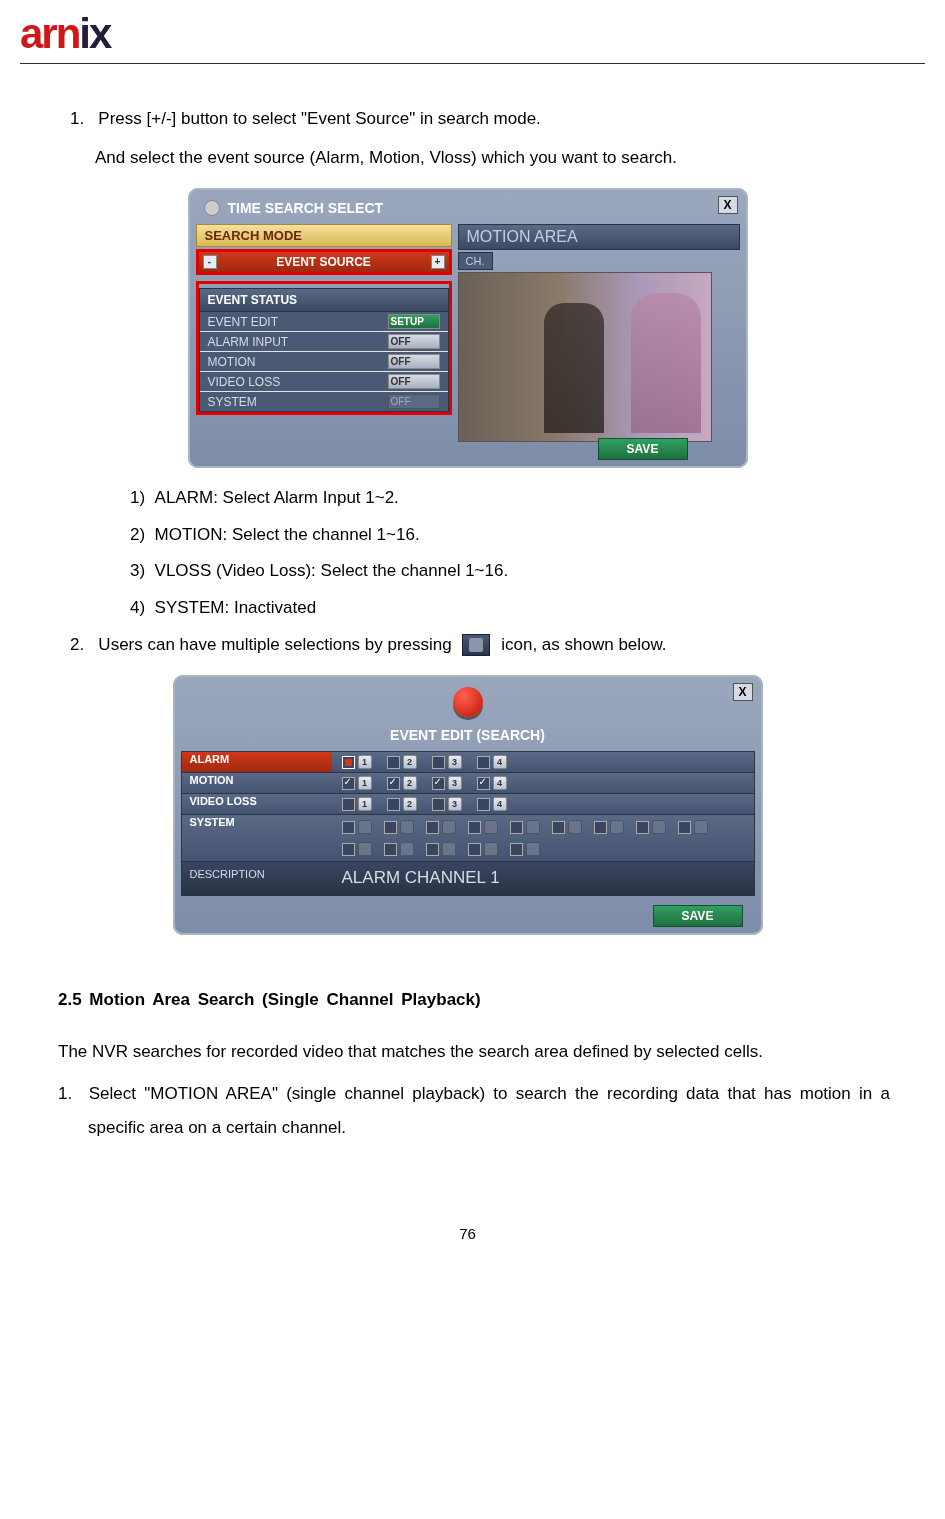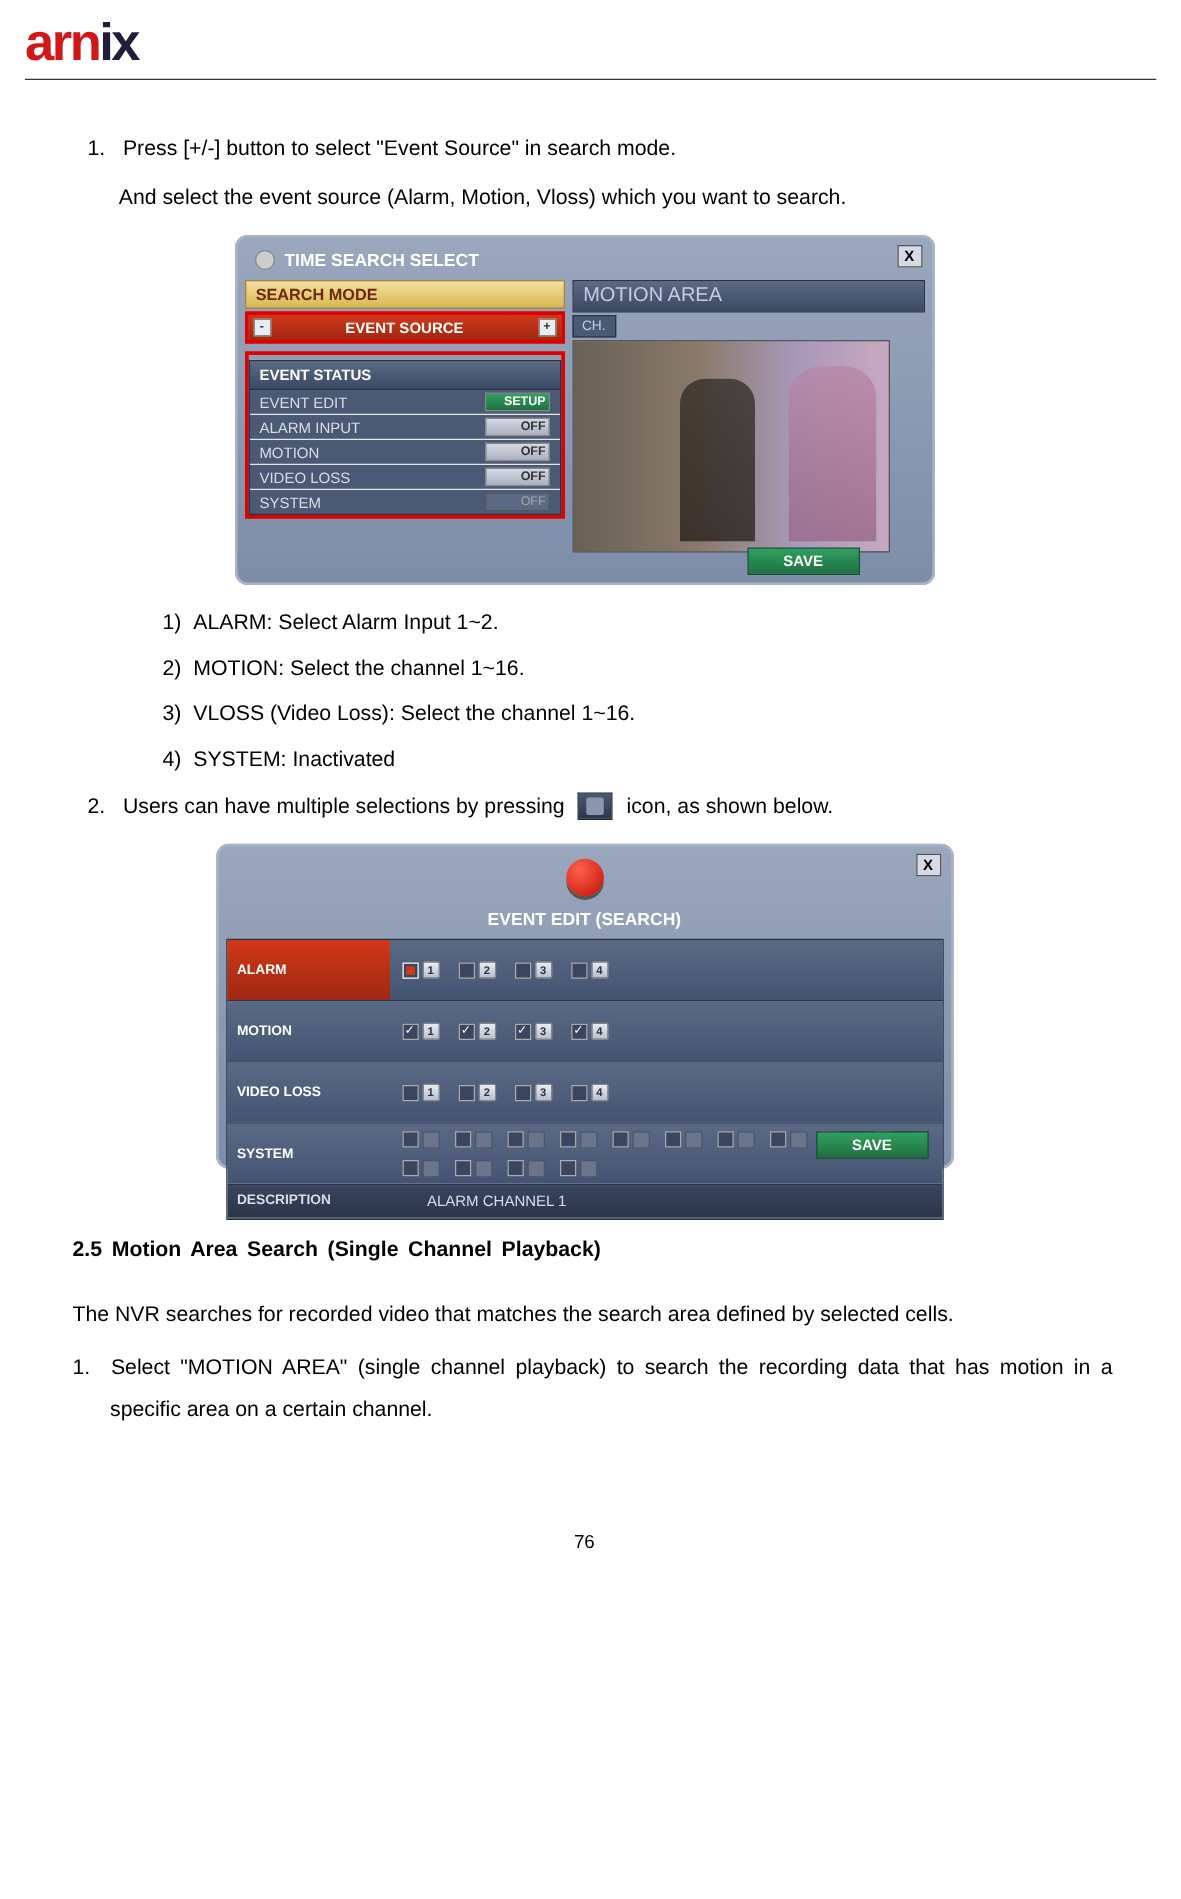--- a/index.html
+++ b/index.html
@@ -25,50 +25,50 @@
     .shot1-right { flex: 1; position: relative; }
     .search-mode-label { background: linear-gradient(#f5e0a0, #d8b850); color: #6a2810; font-weight: bold; font-size: 13px; padding: 3px 8px; border: 1px solid #aa8830; }
     .red-box { border: 3px solid #e00000; margin-top: 2px; }
     .event-source-row { background: linear-gradient(#d03818, #a02810); color: #fff; font-weight: bold; font-size: 12px; padding: 3px 4px; display: flex; align-items: center; justify-content: center; gap: 6px; position: relative; }
     .minus-btn, .plus-btn { position: absolute; width: 14px; height: 14px; background: #e8ecf3; border: 1px solid #888; font-size: 10px; line-height: 12px; text-align: center; color: #333; }
     .minus-btn { left: 4px; }
     .plus-btn { right: 4px; }
     .event-status-box { background: #4a5a75; border: 1px solid #2a3445; margin-top: 4px; }
     .event-status-title { background: linear-gradient(#5a6a85, #3a4a65); color: #fff; font-size: 12px; font-weight: bold; padding: 4px 8px; border-bottom: 1px solid #2a3445; }
     .status-row { display: flex; justify-content: space-between; align-items: center; padding: 2px 8px; font-size: 12px; color: #d8dce5; border-bottom: 1px solid #e5e5e5; }
-    .status-val { width: 52px; text-align: right; font-size: 10px; padding: 1px 2px; border: 1px solid #888; margin-left: 12px; }
+    .status-val { width: 52px; text-align: left; font-size: 10px; padding: 1px 2px; border: 1px solid #888; margin-left: 12px; }
     .val-setup { background: linear-gradient(#30a060, #207040); color: #fff; font-weight: bold; }
     .val-off { background: linear-gradient(#d5dae4, #aab0c0); color: #333; font-weight: bold; }
     .val-off-dim { background: #5a6a85; color: #aaa; border: 1px solid #555; }
     .motion-area-label { background: linear-gradient(#5a6a85, #3a4a65); color: #c8cce0; font-size: 16px; font-weight: normal; padding: 3px 8px; border: 1px solid #2a3445; }
     .preview { width: 254px; height: 170px; background: linear-gradient(to right, #6a6056 0%, #8a7a6a 40%, #a898b8 70%, #c8a8c0 100%); margin-top: 2px; position: relative; overflow: hidden; border: 1px solid #555; }
     .ch-label { background: #4a5a75; color: #c8cce0; font-size: 11px; padding: 2px 6px; border: 1px solid #2a3445; width: 35px; margin-top: 2px; text-align: center; }
     .save-btn { position: absolute; bottom: 8px; right: 60px; width: 90px; background: linear-gradient(#30a060, #207040); color: #fff; font-weight: bold; font-size: 12px; text-align: center; padding: 3px 0; border: 1px solid #105030; }
     .figure-silhouette { position: absolute; left: 85px; top: 30px; width: 60px; height: 130px; background: linear-gradient(#2a2520, #1a1512); border-radius: 20px 20px 0 0; opacity: 0.7; }
     .figure-2 { position: absolute; right: 10px; top: 20px; width: 70px; height: 140px; background: linear-gradient(#b888a8, #986888); border-radius: 25px 25px 0 0; opacity: 0.8; }
 
     
     .shot2 { width: 590px; height: 260px; background: linear-gradient(#9aa7bd, #7d8da8); border-radius: 10px; position: relative; padding: 8px; box-shadow: inset 0 0 0 2px #aab4c5; }
     .shot2-header { display: flex; align-items: center; gap: 10px; padding: 4px 8px; flex-direction: column; }
     .alarm-icon { width: 30px; height: 30px; background: radial-gradient(circle at 35% 30%, #ff6050, #c01000); border-radius: 50%; box-shadow: 0 3px 0 #555; position: relative; }
     .shot2-title-txt { color: #fff; font-size: 14px; font-weight: bold; }
     .shot2-table { border: 1px solid #2a3445; margin-top: 4px; }
     .shot2-row { display: flex; border-bottom: 1px solid #2a3445; }
-    .shot2-label { width: 130px; padding: 18px 8px; font-size: 11px; font-weight: bold; color: #fff; background: linear-gradient(#5a6a85, #445372); }
+    .shot2-label { width: 150px; padding: 1px 8px; font-size: 11px; font-weight: bold; color: #fff; background: linear-gradient(#5a6a85, #445372); }
     .shot2-label.alarm { background: linear-gradient(#d03818, #a02810); }
     .shot2-cells { flex: 1; display: flex; align-items: center; gap: 15px; padding: 3px 10px; background: linear-gradient(#5a6a85, #445372); }
     .cb-group { display: flex; align-items: center; gap: 3px; }
     .cb { width: 13px; height: 13px; border: 1px solid #aaa; background: #3a4560; display: inline-block; position: relative; }
     .cb.red { border: 1px solid #fff; }
     .cb.red::after { content: ''; position: absolute; inset: 2px; background: #d03818; }
     .cb.checked::after { content: '✓'; color: #fff; font-size: 10px; position: absolute; top: -2px; left: 1px; }
     .num-badge { width: 14px; height: 14px; background: linear-gradient(#e8ecf3, #b8c0d0); border: 1px solid #888; font-size: 9px; text-align: center; line-height: 13px; color: #333; font-weight: bold; border-radius: 2px; }
     .mini-ico { width: 14px; height: 14px; background: #6a758c; border: 1px solid #4a5568; border-radius: 2px; }
-    .desc-label { width: 150px; padding: 6px 8px; font-size: 11px; font-weight: bold; color: #d8dce5; background: linear-gradient(#3a4560, #2a3448); }
-    .desc-val { flex: 1; padding: 6px 10px; font-size: 12px; color: #d8dce5; background: linear-gradient(#3a4560, #2a3448); }
+    .desc-label { width: 150px; padding: 6px 8px; font-size: 11px; font-weight: normal; color: #d8dce5; background: linear-gradient(#3a4560, #2a3448); }
+    .desc-val { flex: 1; padding: 6px 10px; font-size: 17px; color: #d8dce5; background: linear-gradient(#3a4560, #2a3448); }
     .save-btn2 { position: absolute; bottom: 8px; right: 20px; width: 90px; background: linear-gradient(#30a060, #207040); color: #fff; font-weight: bold; font-size: 12px; text-align: center; padding: 3px 0; border: 1px solid #105030; }
 
     .section-heading { font-weight: bold; margin: 55px 0 25px 18px; font-size: 17px; word-spacing: 3px; }
     .body-para { margin-left: 18px; margin-right: 5px; line-height: 2.0; margin-bottom: 8px; text-align: justify; }
     .body-list { margin-left: 18px; margin-right: 5px; line-height: 2.0; text-align: justify; padding-left: 30px; text-indent: -30px; }
 
     .inline-icon { display: inline-block; width: 28px; height: 22px; background: linear-gradient(#4a5a75, #2a3448); border: 1px solid #1a2030; vertical-align: middle; position: relative; margin: 0 6px; }
     .inline-icon::after { content: ''; position: absolute; left: 6px; top: 3px; width: 14px; height: 14px; background: #8a96ac; border-radius: 2px; }
 
     .page-num { text-align: center; font-size: 15px; margin-top: 80px; padding-bottom: 20px; }

